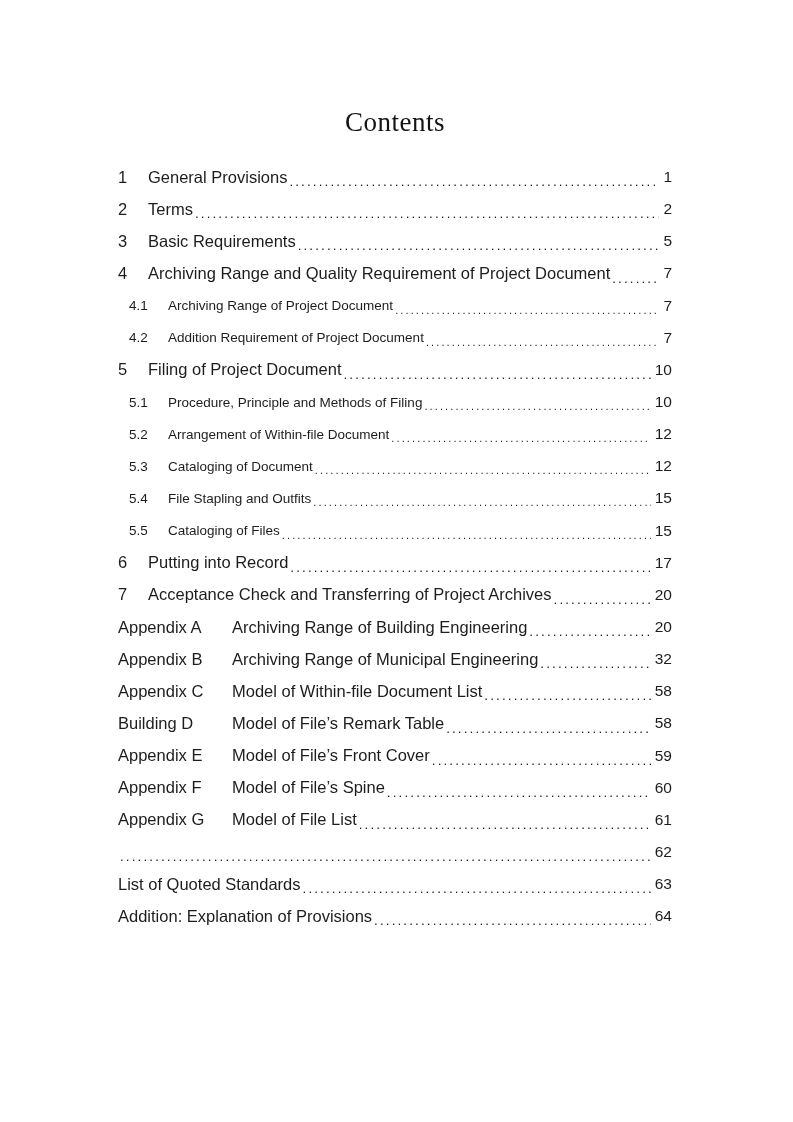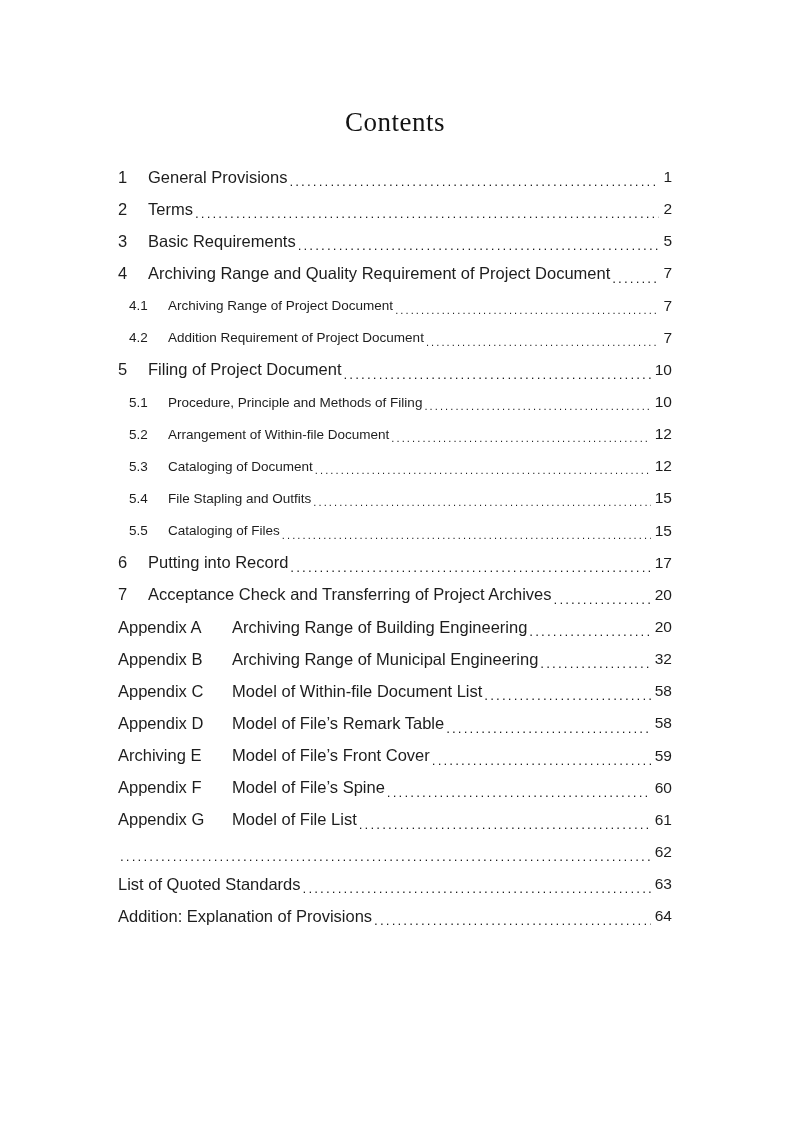--- a/index.html
+++ b/index.html
@@ -173,27 +173,27 @@
         <span class="leader"></span>
         <span class="pagenum">32</span>
       </div>
       <div class="row lvl-appendix">
         <span class="label">Appendix C</span>
         <span class="etitle">Model of Within-file Document List</span>
         <span class="leader"></span>
         <span class="pagenum">58</span>
       </div>
       <div class="row lvl-appendix">
-        <span class="label">Appendix D</span>
+        <span class="label">Building D</span>
         <span class="etitle">Model of File’s Remark Table</span>
         <span class="leader"></span>
         <span class="pagenum">58</span>
       </div>
       <div class="row lvl-appendix">
-        <span class="label">Archiving E</span>
+        <span class="label">Appendix E</span>
         <span class="etitle">Model of File’s Front Cover</span>
         <span class="leader"></span>
         <span class="pagenum">59</span>
       </div>
       <div class="row lvl-appendix">
         <span class="label">Appendix F</span>
         <span class="etitle">Model of File’s Spine</span>
         <span class="leader"></span>
         <span class="pagenum">60</span>
       </div>

